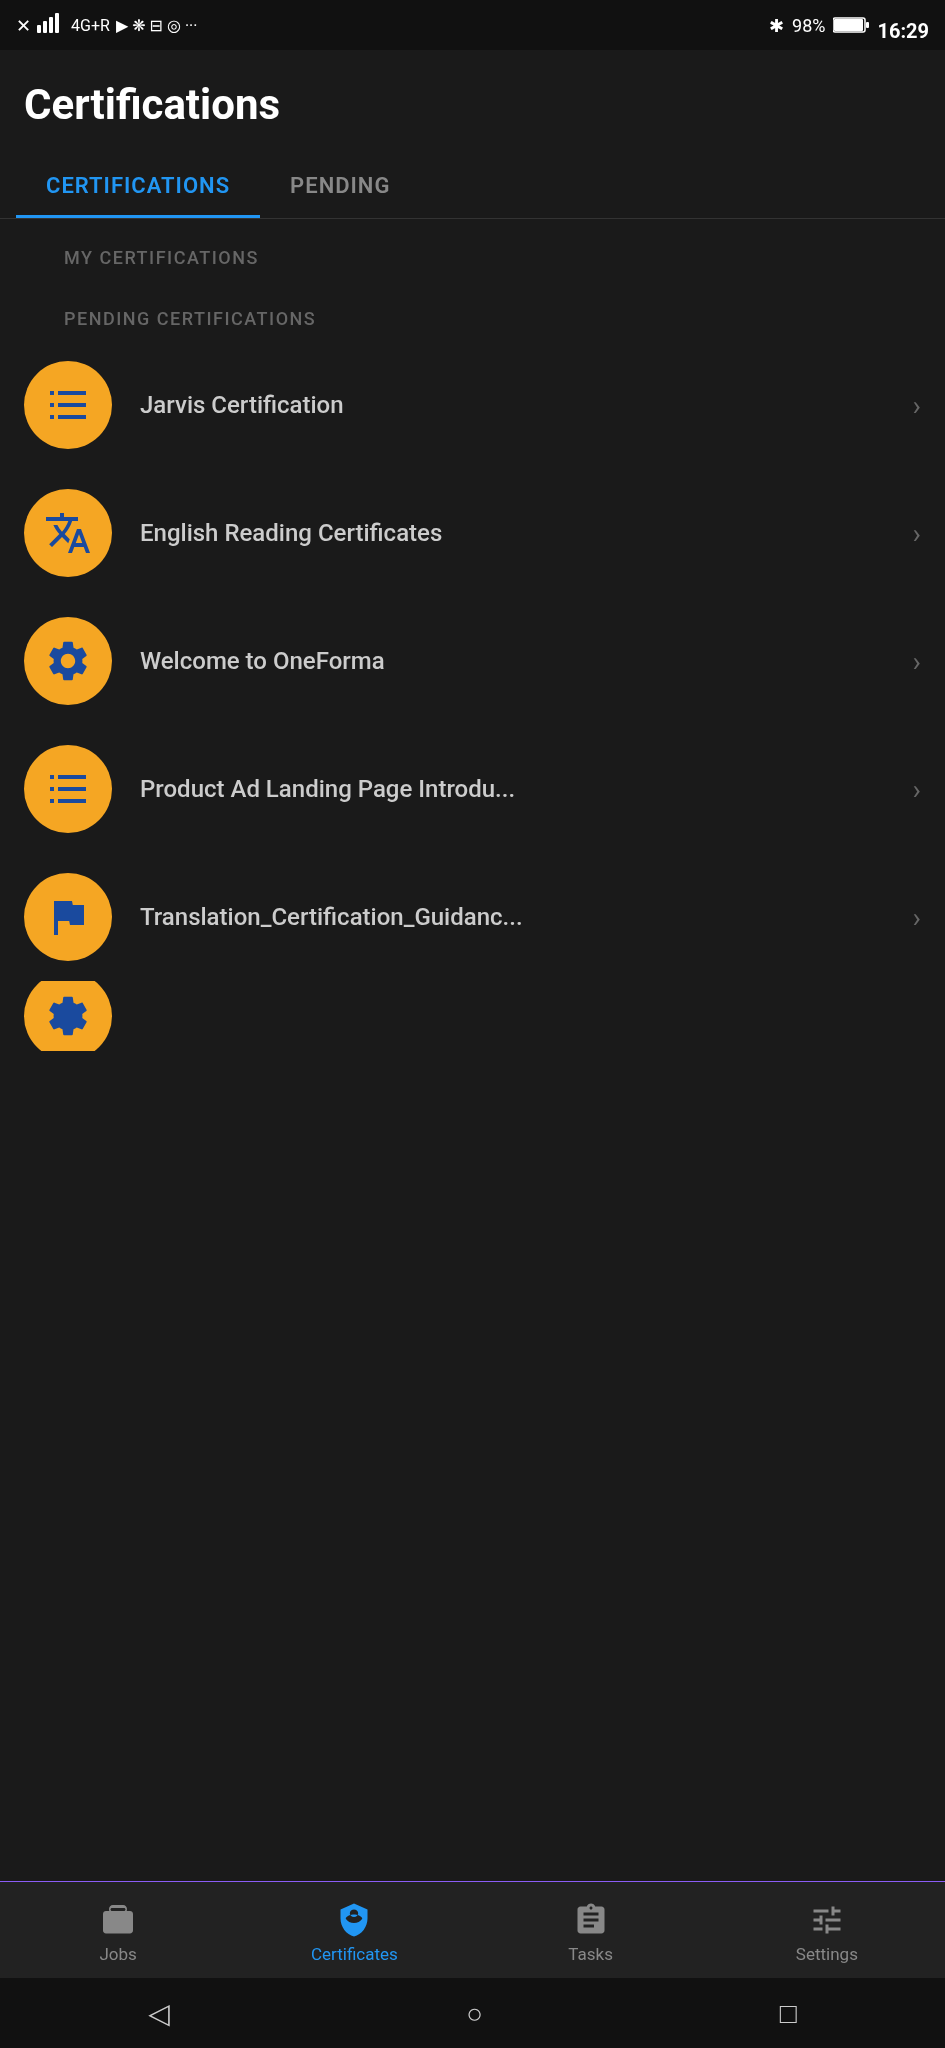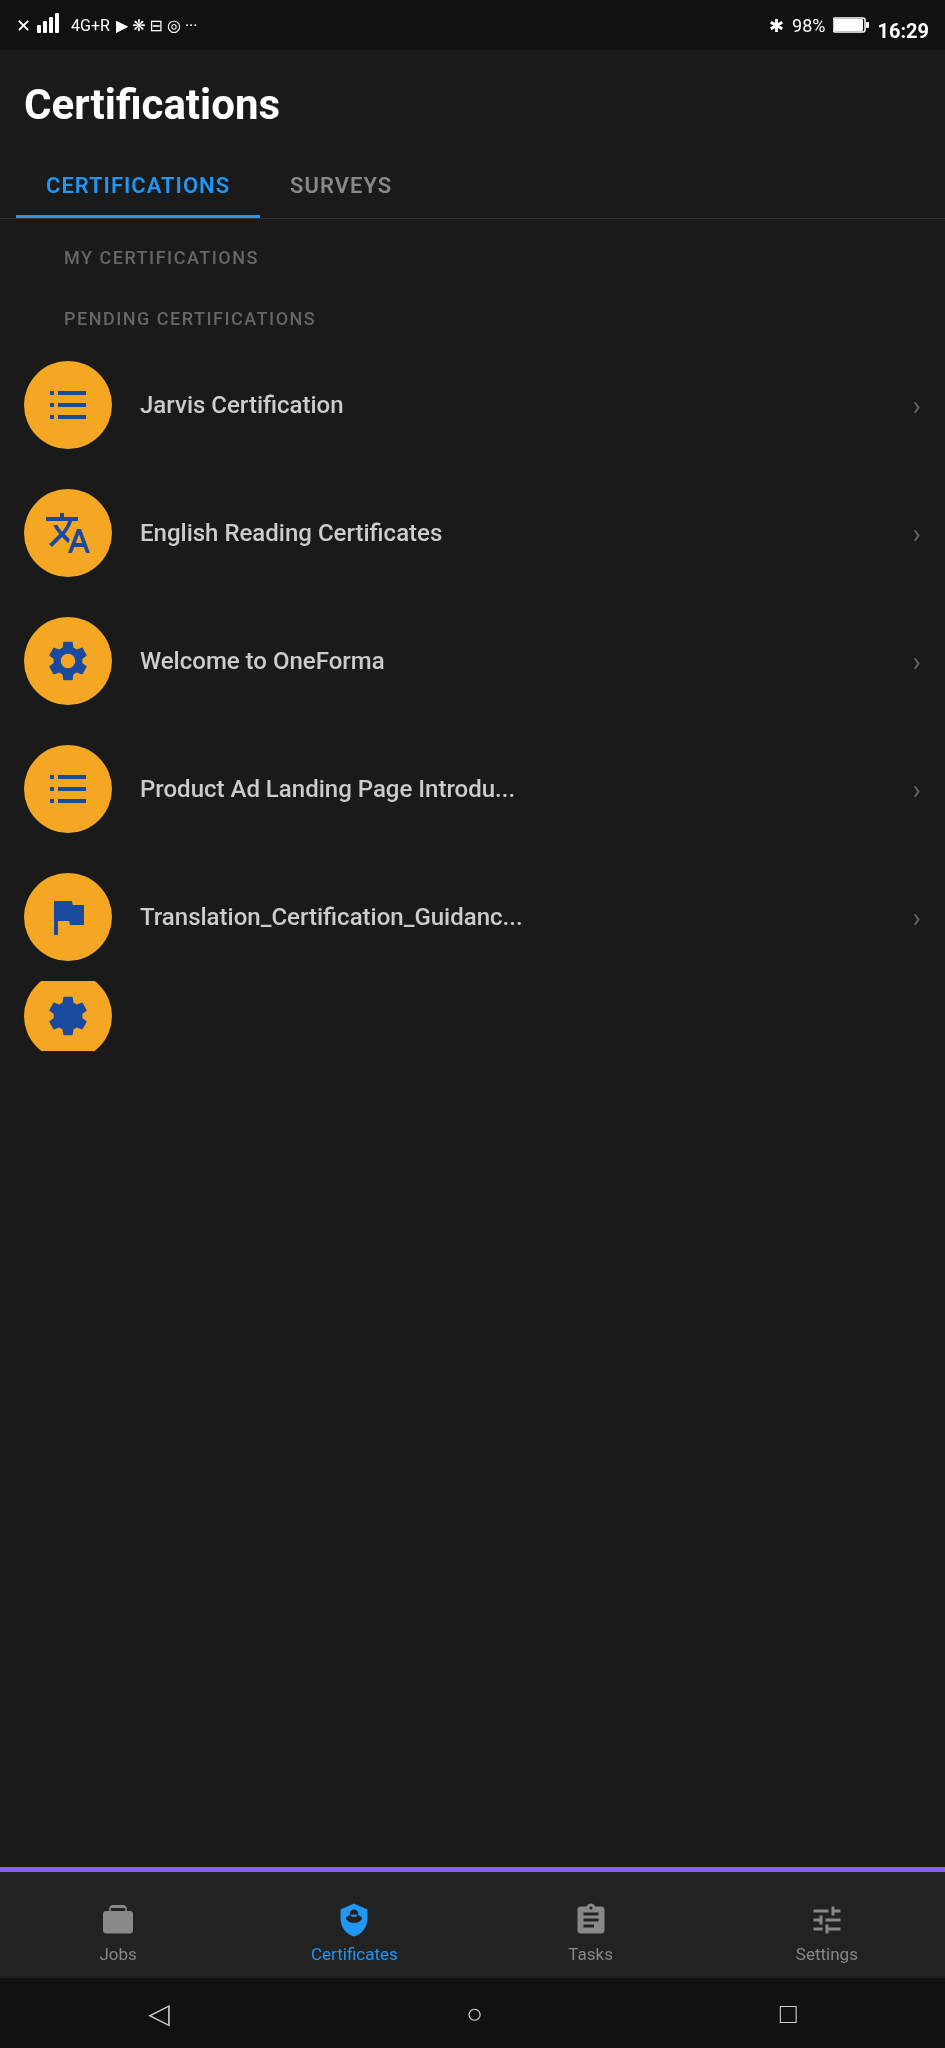--- a/index.html
+++ b/index.html
@@ -154,22 +154,22 @@
     
     .bottom-nav {
       position: fixed;
       bottom: 70px;
       left: 0;
       width: 945px;
       background-color: #222222;
       display: flex;
       justify-content: space-around;
       align-items: center;
-      padding: 30px 0 14px 0;
-      border-top: 5px solid #8b5cf6;
+      padding: 20px 0 14px 0;
+      border-top: 1px solid #8b5cf6;
     }
 
     .nav-item {
       display: flex;
       flex-direction: column;
       align-items: center;
       gap: 6px;
       cursor: pointer;
       flex: 1;
     }
@@ -256,21 +256,21 @@
 
 <div class="header">
   <h1 class="header-title">Certifications</h1>
 </div>
 
 <div class="tabs">
   <div class="tab active">
     <span>CERTIFICATIONS</span>
   </div>
   <div class="tab">
-    <span>SURVEYS</span>
+    <span>PENDING</span>
   </div>
 </div>
 
 <div class="section-label">MY CERTIFICATIONS</div>
 
 <div class="section-label">PENDING CERTIFICATIONS</div>
 
 <div class="cert-list">
 
   <div class="cert-item">

